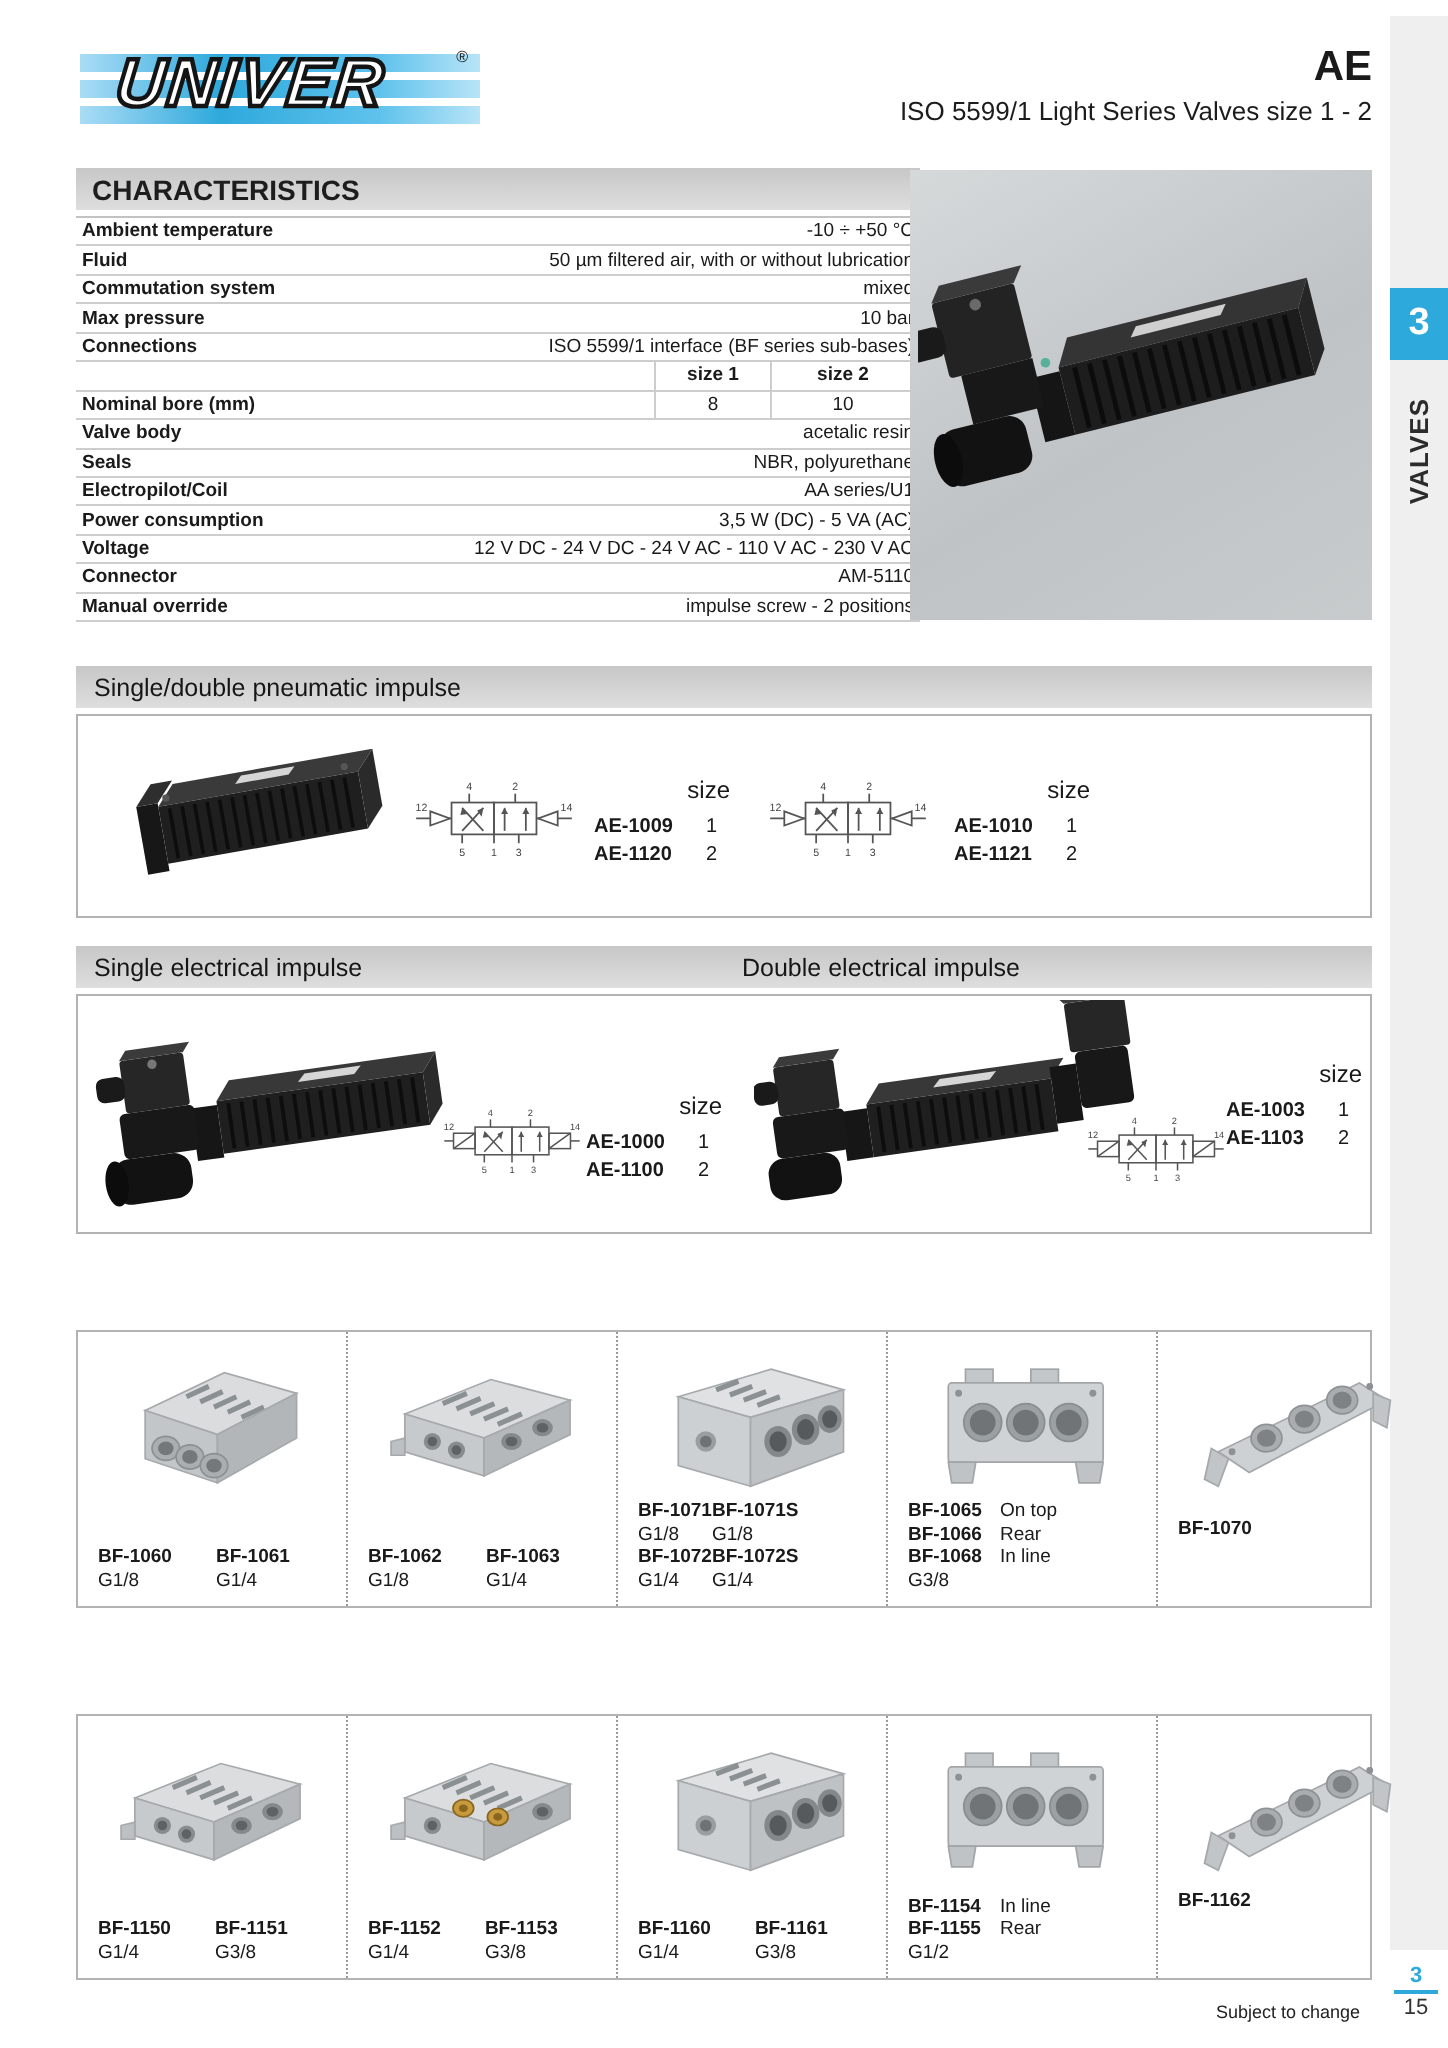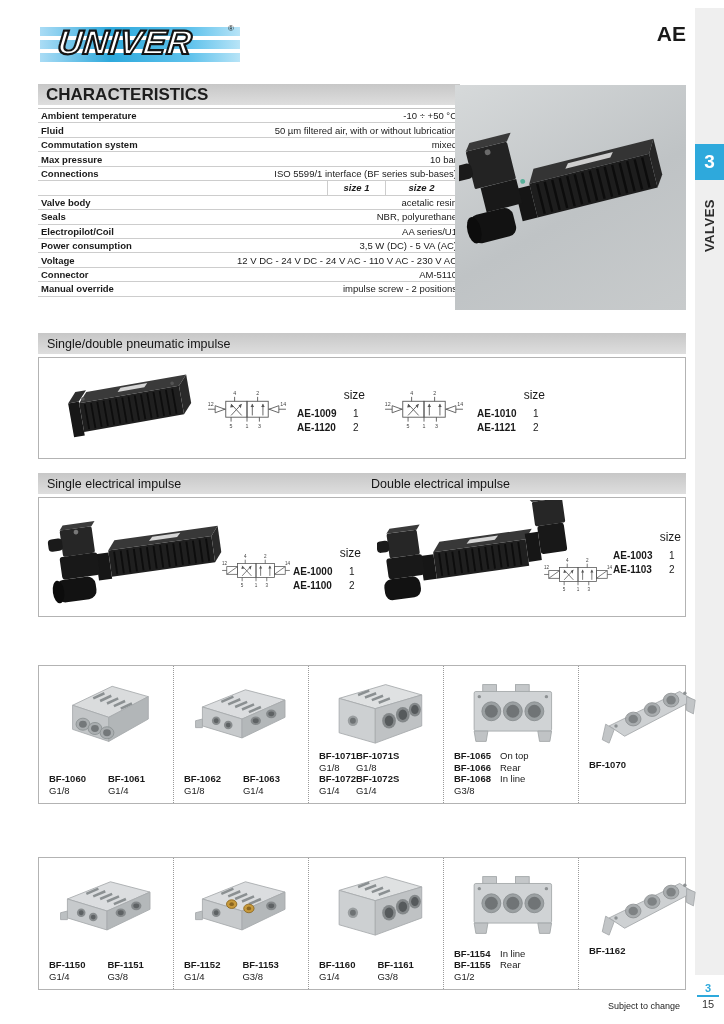--- a/index.html
+++ b/index.html
@@ -21,29 +21,29 @@
   
   .side-strip{left:695px;top:8px;width:29px;height:967px;background:#efefef;}
   .side-tab{left:695px;top:144px;width:29px;height:36px;background:#2ea9dc;color:#fff;
     font-size:19px;font-weight:bold;display:flex;align-items:center;justify-content:center;}
   .side-label{left:695px;top:184px;width:29px;height:84px;display:flex;align-items:center;justify-content:center;}
   .side-label span{writing-mode:vertical-rl;transform:rotate(180deg);font-size:13px;font-weight:bold;
     color:#2b2b2b;letter-spacing:.5px;}
 
   
   .char-bar{left:38px;top:84px;width:422px;height:21px;background:linear-gradient(#c7c7c7,#dedede);
-    display:flex;align-items:center;padding-left:8px;font-size:17px;font-weight:bold;color:#1d1d1d;}
+    display:flex;align-items:center;padding-left:8px;font-size:14px;font-weight:bold;color:#1d1d1d;}
   .char-table{left:38px;top:108px;width:422px;border-top:1px solid #c2c2c2;font-size:9.5px;}
   .crow{display:flex;align-items:center;height:13.45px;border-bottom:1px solid #cdcdcd;padding:0 3px;}
   .crow .clabel{font-weight:bold;white-space:nowrap;}
   .crow .cvalue{margin-left:auto;white-space:nowrap;}
   .crow.sized{display:grid;grid-template-columns:289px 58px 72px;padding:0;}
   .crow.sized .clabel{padding-left:3px;display:flex;align-items:center;}
   .crow.sized .cv{border-left:1px solid #cdcdcd;display:flex;align-items:center;justify-content:center;height:100%;}
-  .crow.sized .hdr{font-weight:bold;font-style:italic;}
+  .crow.sized .hdr{font-weight:bold;}
 
   
   .photo{left:455px;top:85px;width:231px;height:225px;
     background:linear-gradient(150deg,#d6d9da 0%,#bfc3c5 55%,#c8cbcc 100%);}
   .photo .slot{position:absolute;left:4px;top:16px;width:222px;height:192px;}
 
   
   .secbar{left:38px;width:648px;height:21px;background:linear-gradient(#c7c7c7,#dedede);
     font-size:12.5px;color:#161616;display:flex;align-items:center;padding-left:9px;}
   .secbar .t2{position:absolute;left:333px;}
@@ -82,20 +82,21 @@
 <div class="page">
 
   <div class="abs logo">
     <div class="stripe s1"></div>
     <div class="stripe s2"></div>
     <div class="stripe s3"></div>
     <div class="word">UNIVER</div>
     <div class="reg">®</div>
   </div>
   <div class="abs series">AE</div>
+  <div class="abs subtitle">ISO 5599/1 Light Series Valves size 1 - 2</div>
 
   <div class="abs side-strip"></div>
   <div class="abs side-tab">3</div>
   <div class="abs side-label">
       <span>VALVES</span>
     </div>
 
   <div class="abs char-bar">CHARACTERISTICS</div>
   <div class="abs char-table">
     <div class="crow">
@@ -115,20 +116,25 @@
         <span class="cvalue">10 bar</span>
       </div>
     <div class="crow">
         <span class="clabel">Connections</span>
         <span class="cvalue">ISO 5599/1 interface (BF series sub-bases)</span>
       </div>
     <div class="crow sized">
         <span class="clabel"></span>
         <span class="cv hdr">size 1</span>
         <span class="cv hdr">size 2</span>
+      </div>
+    <div class="crow sized">
+        <span class="clabel">Nominal bore (mm)</span>
+        <span class="cv">8</span>
+        <span class="cv">10</span>
       </div>
     <div class="crow">
         <span class="clabel">Valve body</span>
         <span class="cvalue">acetalic resin</span>
       </div>
     <div class="crow">
         <span class="clabel">Seals</span>
         <span class="cvalue">NBR, polyurethane</span>
       </div>
     <div class="crow">

